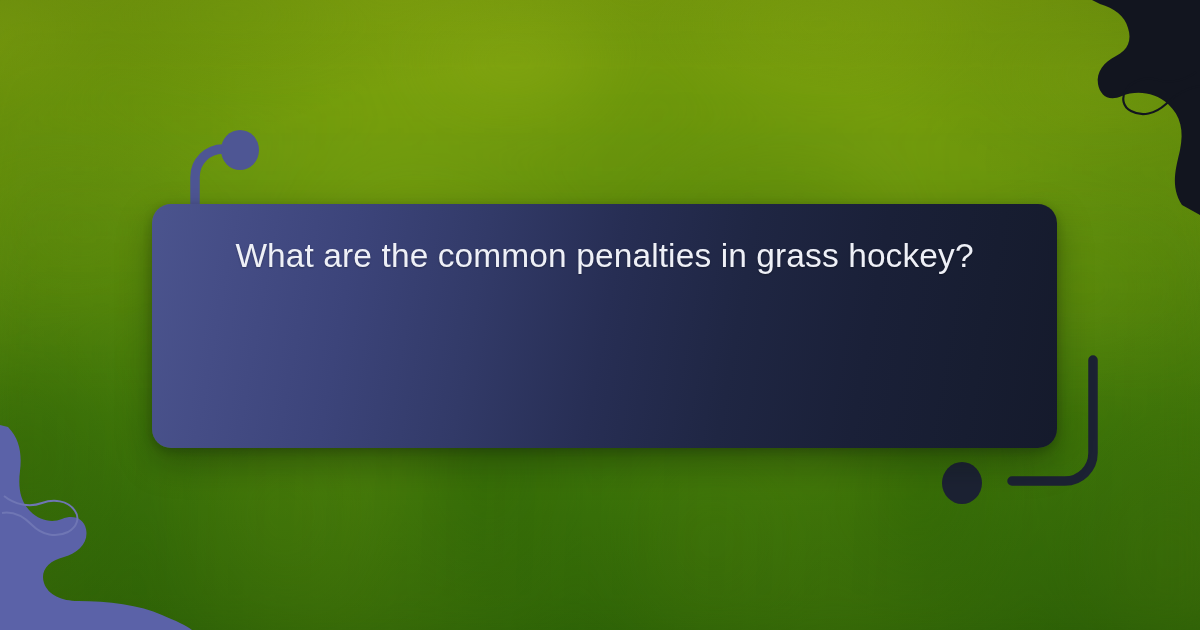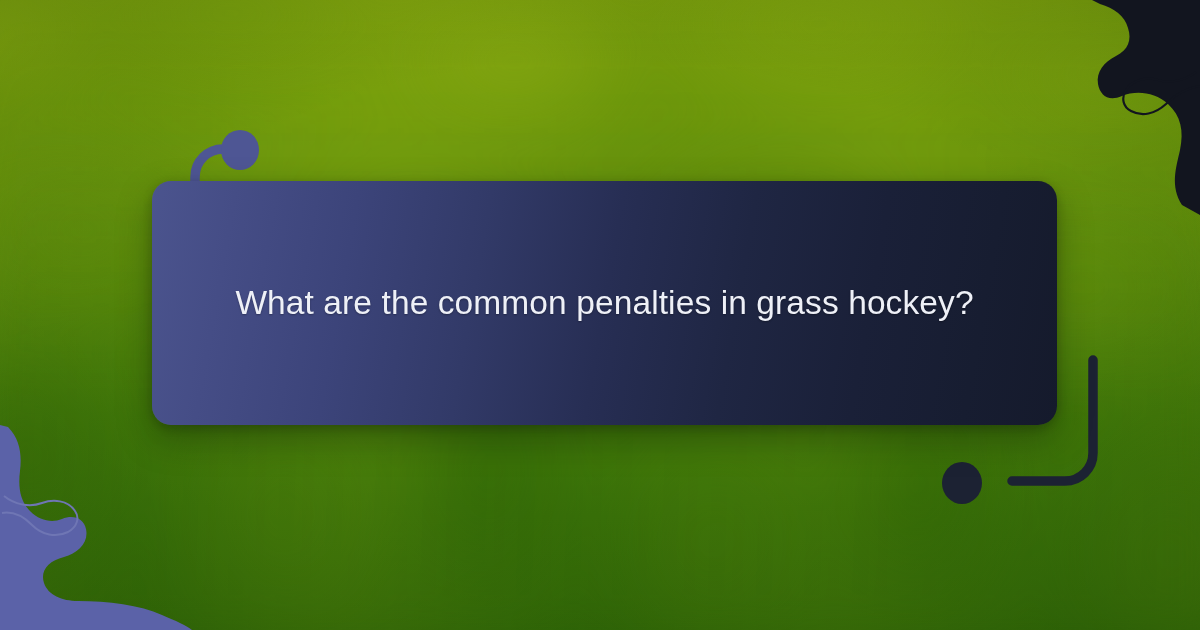--- a/index.html
+++ b/index.html
@@ -107,42 +107,42 @@
     pointer-events: none;
   }
   .accent svg { display: block; overflow: visible; }
   #accent-tl { left: 90px;  top: 125px; }
   #accent-br { left: 930px; top: 350px; }
 
   
   #question-card {
     position: absolute;
     left: 152px;
-    top: 181px;
+    top: 204px;
     width: 905px;
     height: 244px;
     border-radius: 19px;
     background: linear-gradient(100deg,
        #4b548e 0%,
        #454d86 9%,
        #3c447a 22%,
        #323a68 36%,
        #272e54 50%,
        #1f2643 64%,
        #1a2038 78%,
        #171d31 90%,
        #151a2c 100%);
     box-shadow:
       0 14px 34px rgba(10, 20, 10, .34),
       0 3px 10px rgba(10, 20, 10, .22);
     display: flex;
-    align-items: center;
+    align-items: flex-start;
     justify-content: center;
     box-sizing: border-box;
-    padding: 8px 70px;
+    padding: 24px 70px;
   }
 
   #question-text {
     margin: 0;
     width: 100%;
     text-align: center;
     color: #eef0f7;
     font-size: 33.5px;
     line-height: 56px;
     font-weight: 400;

